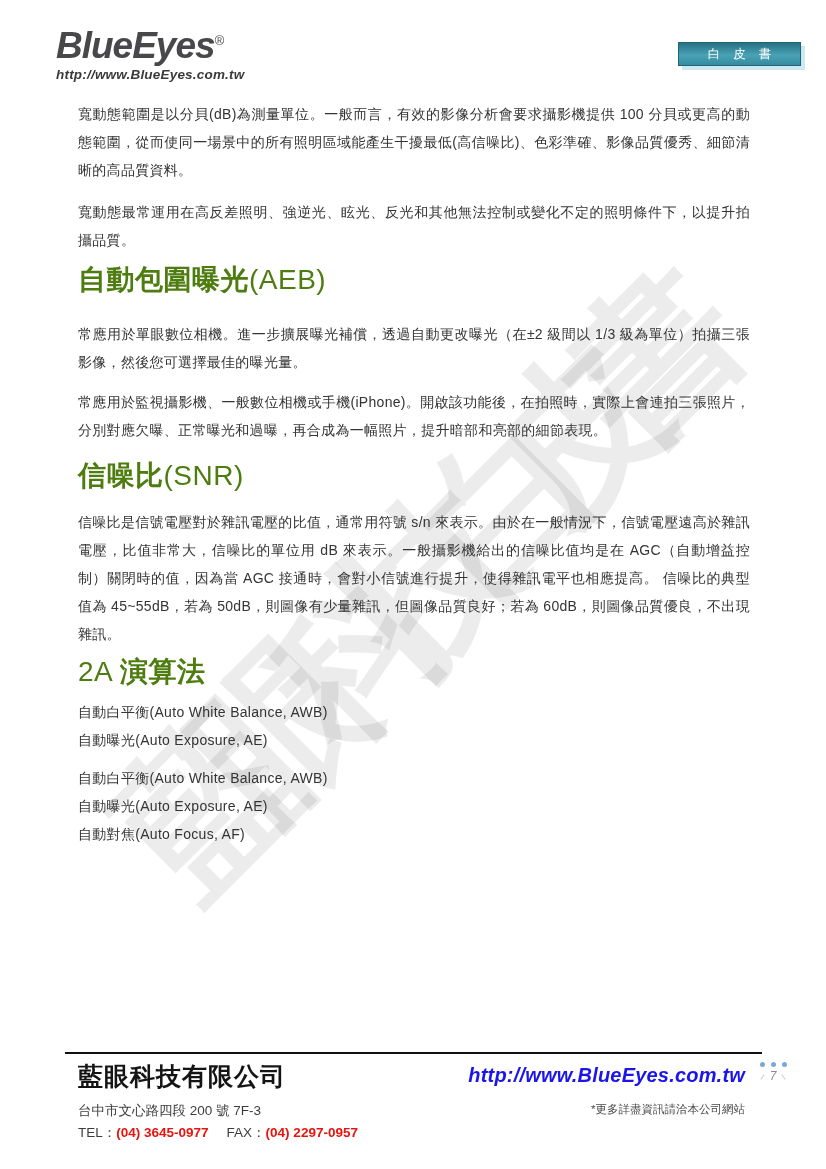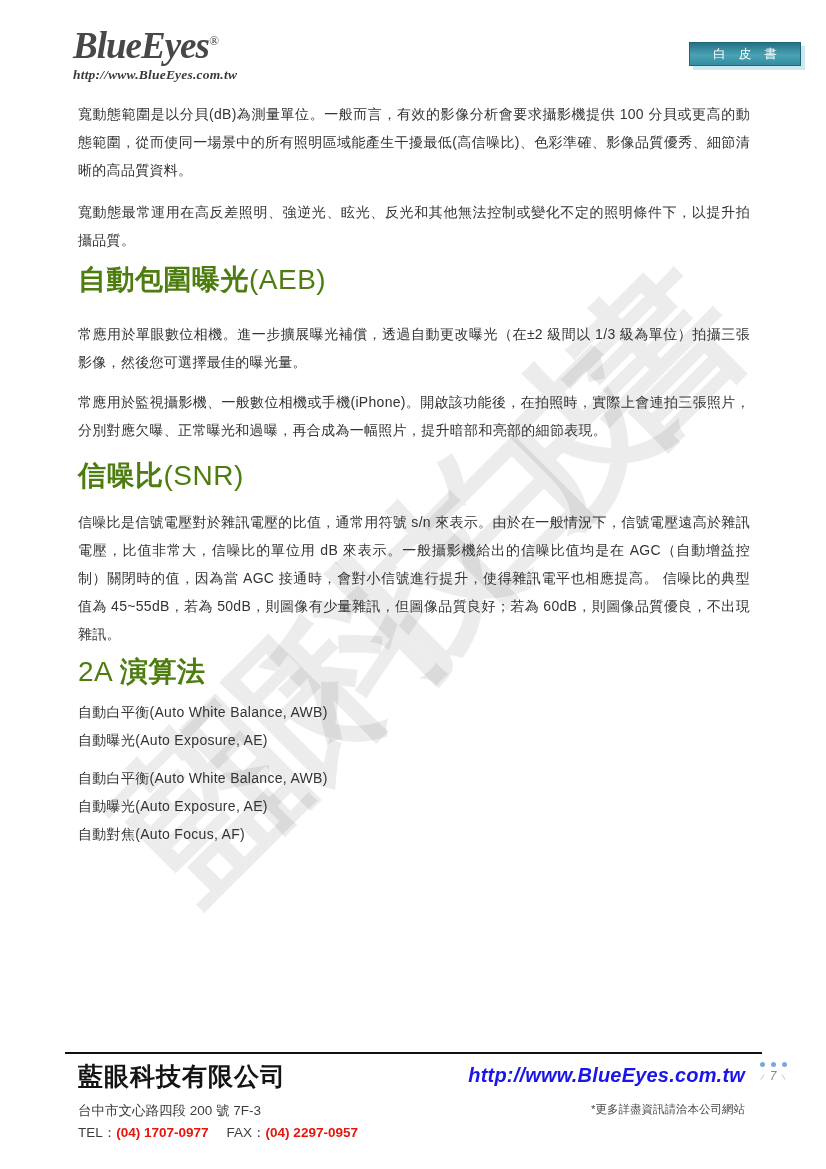--- a/index.html
+++ b/index.html
@@ -25,33 +25,33 @@
     letter-spacing:-60px;
     white-space:nowrap;
     color:rgba(0,0,0,0.075);
     z-index:0;
     pointer-events:none;
   }
 
   .layer { position:relative; z-index:1; }
 
   
-  .logo-block { position:absolute; left:73px; top:22px;font-family:Liberation Serif, serif; }
+  .logo-block { position:absolute; left:56px; top:22px; }
   .logo-text {
     font-size:37px; font-weight:700; font-style:italic;
     letter-spacing:-1px; color:#48484a; line-height:38px;
   }
   .logo-reg { font-size:13px; font-weight:400; vertical-align:super; color:#48484a; }
   .logo-url {
     font-size:13.5px; font-weight:700; font-style:italic;
     color:#3a3a3c; margin-top:2px; letter-spacing:0.2px;
   }
   .badge {
     position:absolute; right:25px; top:42px;
-    width:112px; height:24px;
+    width:123px; height:24px;
     display:flex; align-items:center; justify-content:center;
     background:linear-gradient(180deg, var(--badge-dark,#257183) 0%, var(--badge-light,#4aa2b5) 55%, #348ca0 100%);
     border:1px solid #1d6577;
     box-shadow:4px 4px 0 var(--badge-shadow,#cfe7f0);
     color:#ffffff; font-size:12.5px;
     letter-spacing:13px; text-indent:13px;
   }
 
   
   .content { position:absolute; left:0; top:0; width:826px; padding:0 76px 0 78px; }
@@ -131,21 +131,21 @@
       <div class="list">
         <div>自動白平衡(Auto White Balance, AWB)</div>
         <div>自動曝光(Auto Exposure, AE)</div>
         <div>自動對焦(Auto Focus, AF)</div>
       </div>
     </div>
 
     <div class="footer-rule"></div>
     <div class="footer-company">藍眼科技有限公司</div>
     <div class="footer-address">台中市文心路四段 200 號 7F-3</div>
-    <div class="footer-telfax"><span>TEL：</span><span class="num">(04) 1707-0977</span><span class="gap"></span><span>FAX：</span><span class="num">(04) 2297-0957</span></div>
+    <div class="footer-telfax"><span>TEL：</span><span class="num">(04) 3645-0977</span><span class="gap"></span><span>FAX：</span><span class="num">(04) 2297-0957</span></div>
     <a class="footer-url">http://www.BlueEyes.com.tw</a>
     <div class="footer-note">*更多詳盡資訊請洽本公司網站</div>
     <div class="page-num-block">
       <div class="dots">
           <i></i>
           <i></i>
           <i></i>
         </div>
       <div class="page-num"><span class="tick l"></span><span>7</span><span class="tick r"></span></div>
     </div>

